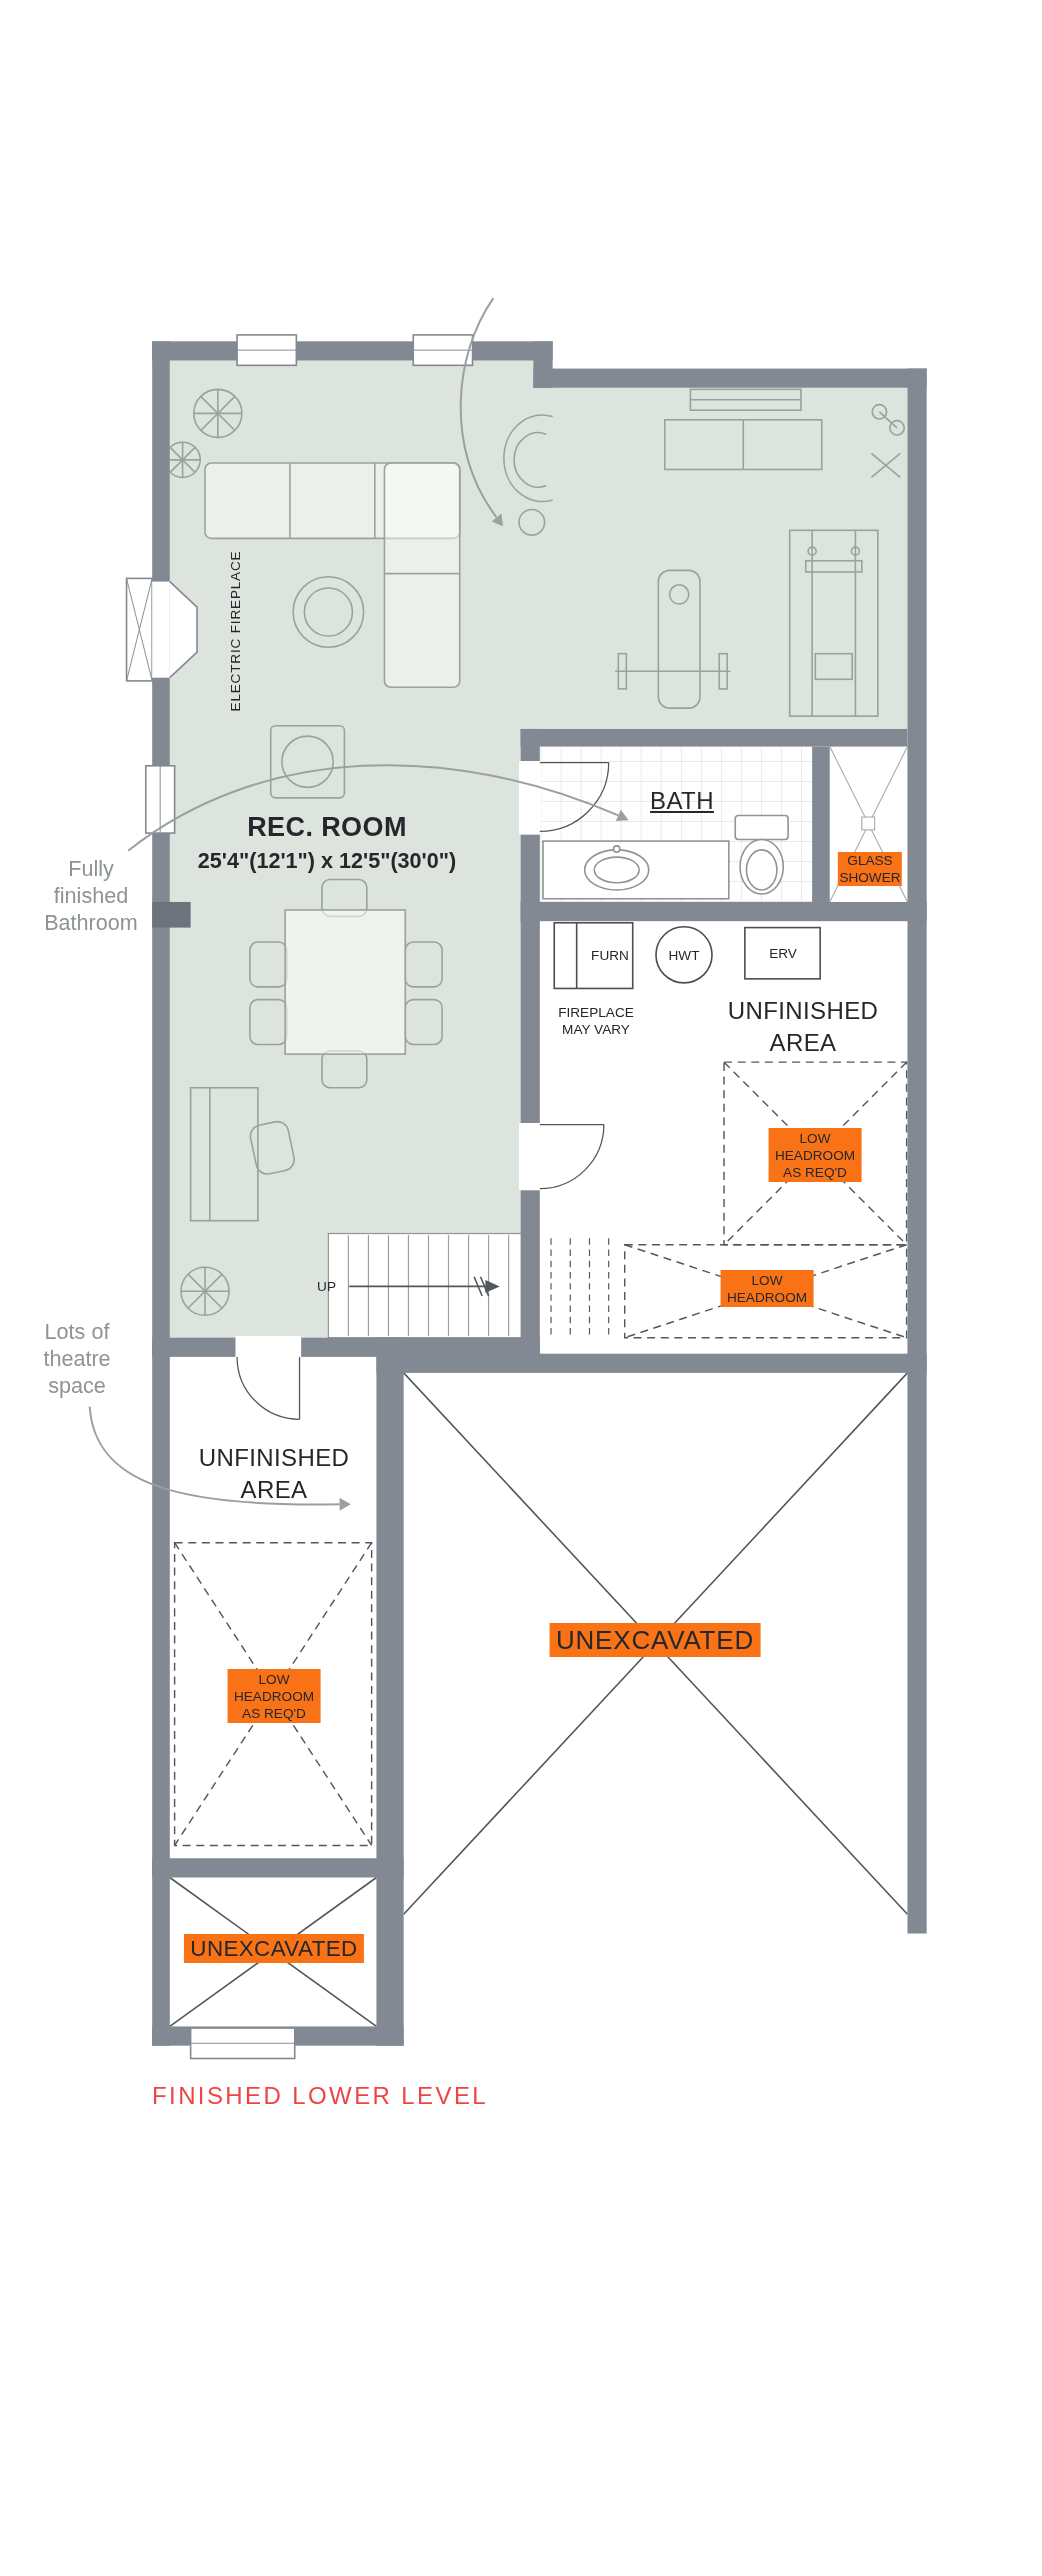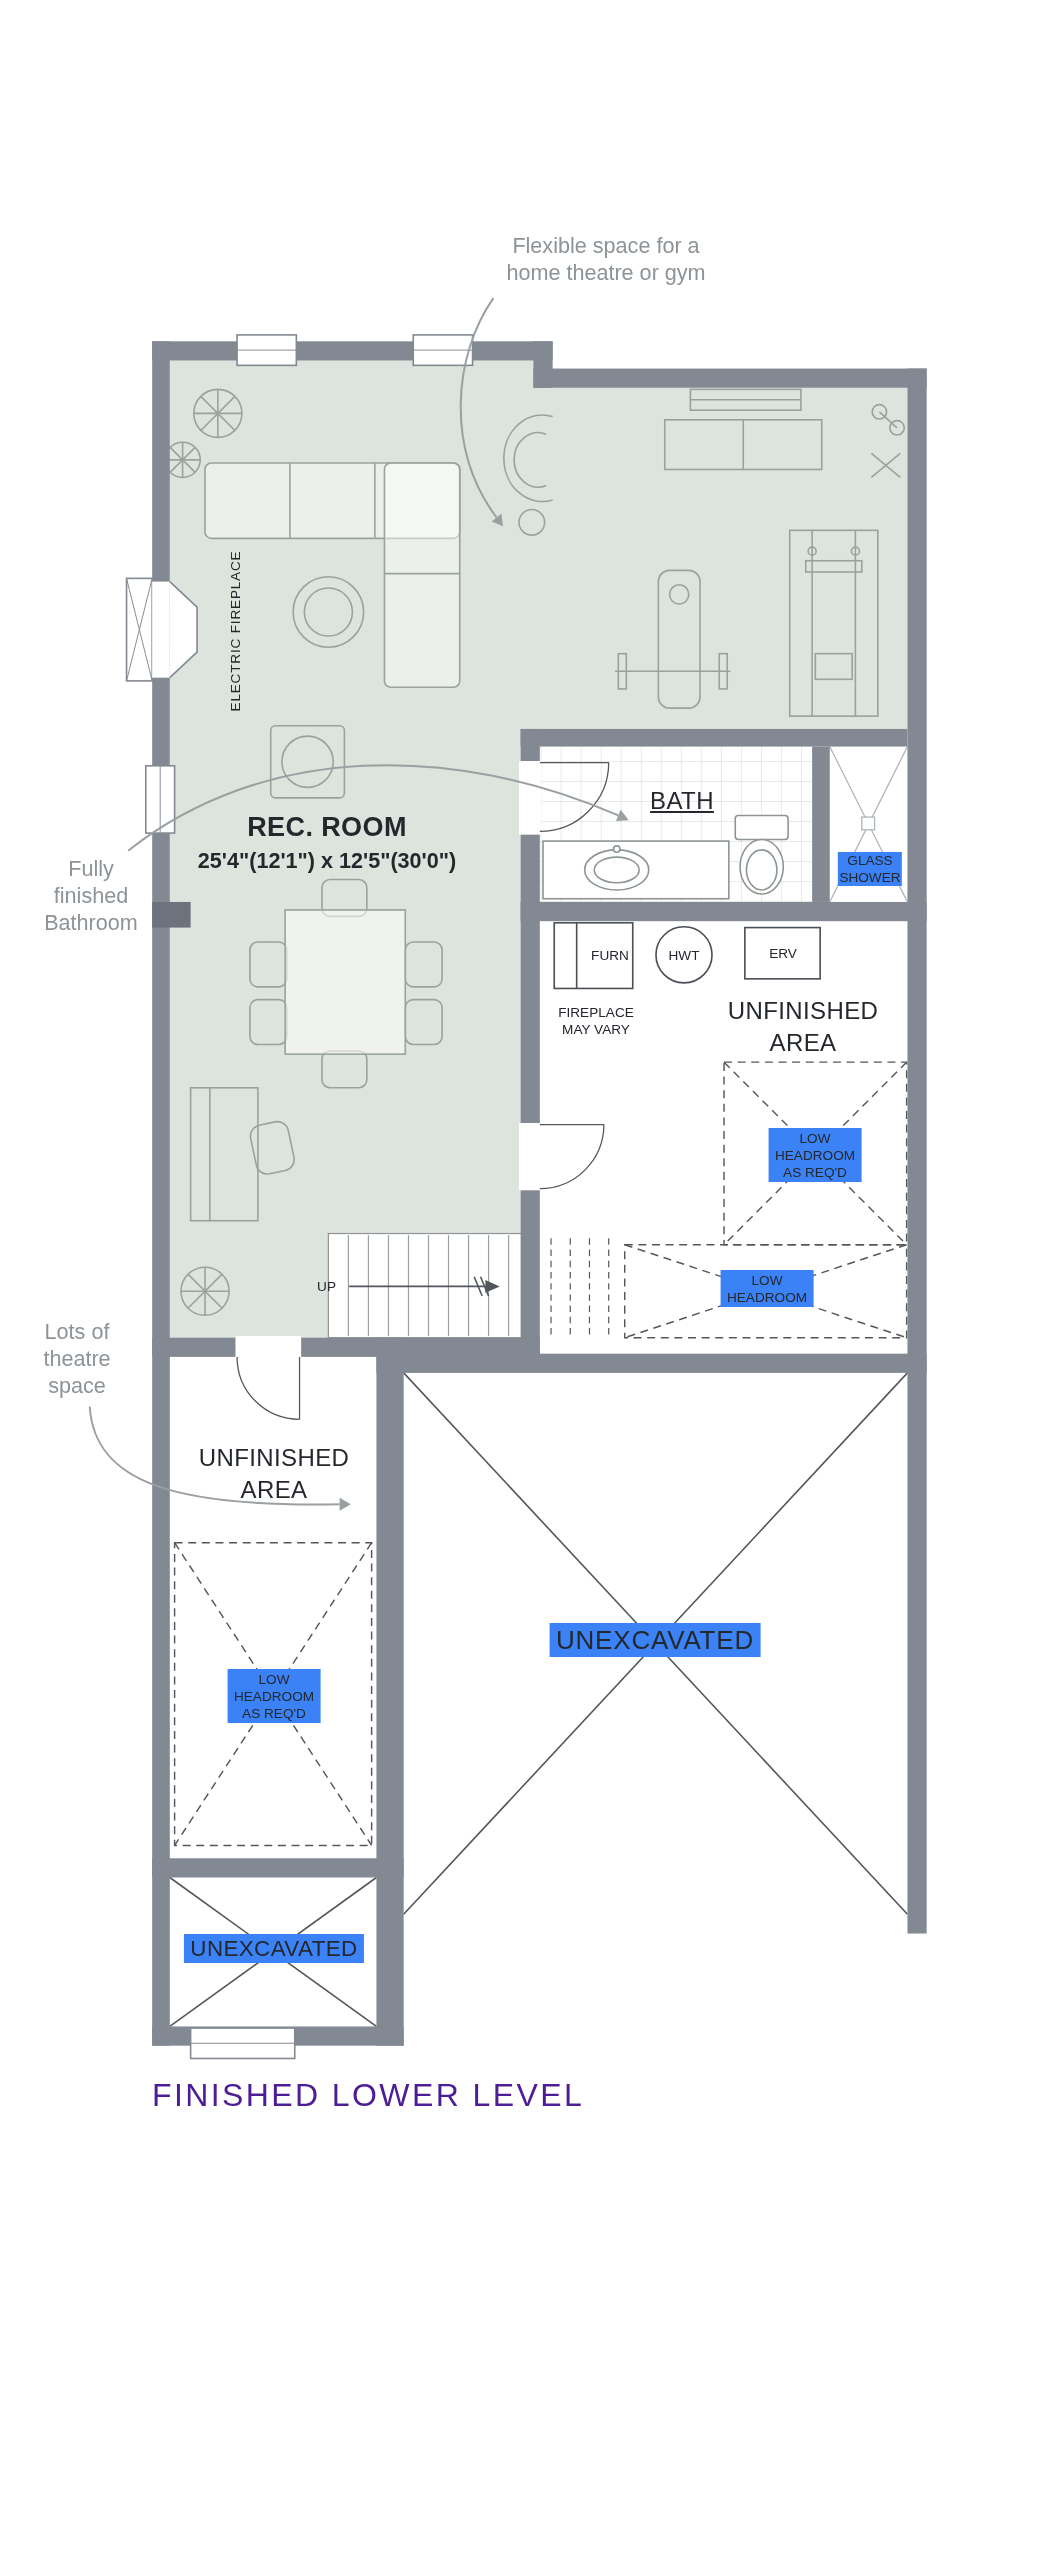--- a/index.html
+++ b/index.html
@@ -6,25 +6,25 @@
   .canvas{position:relative;width:1042px;height:2576px;background:#fff;overflow:hidden;
           font-family:"Liberation Sans",sans-serif;}
   svg.plan{position:absolute;left:0;top:0;z-index:1;}
   .lbl{position:absolute;z-index:2;color:#24272c;white-space:nowrap;}
   .ctr{transform:translateX(-50%);text-align:center;}
   .ann{color:#8d9396;font-size:21.6px;line-height:27px;}
   .room{font-size:24px;letter-spacing:0.4px;line-height:32px;}
   .rec-name{font-size:27px;letter-spacing:0.4px;}
   .rec-dims{font-size:21.6px;margin-top:4.8px;}
   .sm{font-size:13.6px;line-height:17px;}
-  .bgw{background:#3b82f6;padding:1.6px 6.4px;}
+  .bgw{background:#f97316;padding:1.6px 6.4px;}
   .big{font-size:26px;letter-spacing:0.8px;}
   .med{font-size:22.4px;letter-spacing:0.4px;}
   .vert{transform:translate(-50%,-50%) rotate(-90deg);font-size:13.6px;letter-spacing:0.8px;}
-  .caption{color:#4c1d95;font-size:32px;letter-spacing:2.4px;line-height:35px;}
+  .caption{color:#ef4444;font-size:24px;letter-spacing:2.4px;line-height:35px;}
 </style>
 </head>
 <body>
 
 <div class="canvas">
 
 <svg class="plan" width="1042" height="2576" viewBox="0 0 1301 3216">
   <defs>
     <pattern id="tile" width="25" height="25" patternUnits="userSpaceOnUse">
       <path d="M25 0H0V25" fill="none" stroke="#c5cdc6" stroke-width="1"></path>
@@ -273,24 +273,20 @@
     <path d="M160 1062 C330 928 566 928 772 1018"></path>
     <path d="M112 1756 C118 1852 220 1882 424 1878"></path>
   </g>
   <g fill="#9aa0a2">
     <path d="M628 657 L614 651 L626 641 Z"></path>
     <path d="M785 1024 L769 1025 L775 1011 Z"></path>
     <path d="M438 1878 L424 1886 L424 1870 Z"></path>
   </g>
 </svg>
 
-<div class="lbl ctr ann" style="left:606px;top:232px;">
-  <div>Flexible space for a</div>
-  <div>home theatre or gym</div>
-</div>
 
 <div class="lbl ctr ann" style="left:91px;top:855px;">
   <div>Fully</div>
   <div>finished</div>
   <div>Bathroom</div>
 </div>
 
 <div class="lbl ctr ann" style="left:77px;top:1318px;">
   <div>Lots of</div>
   <div>theatre</div>

